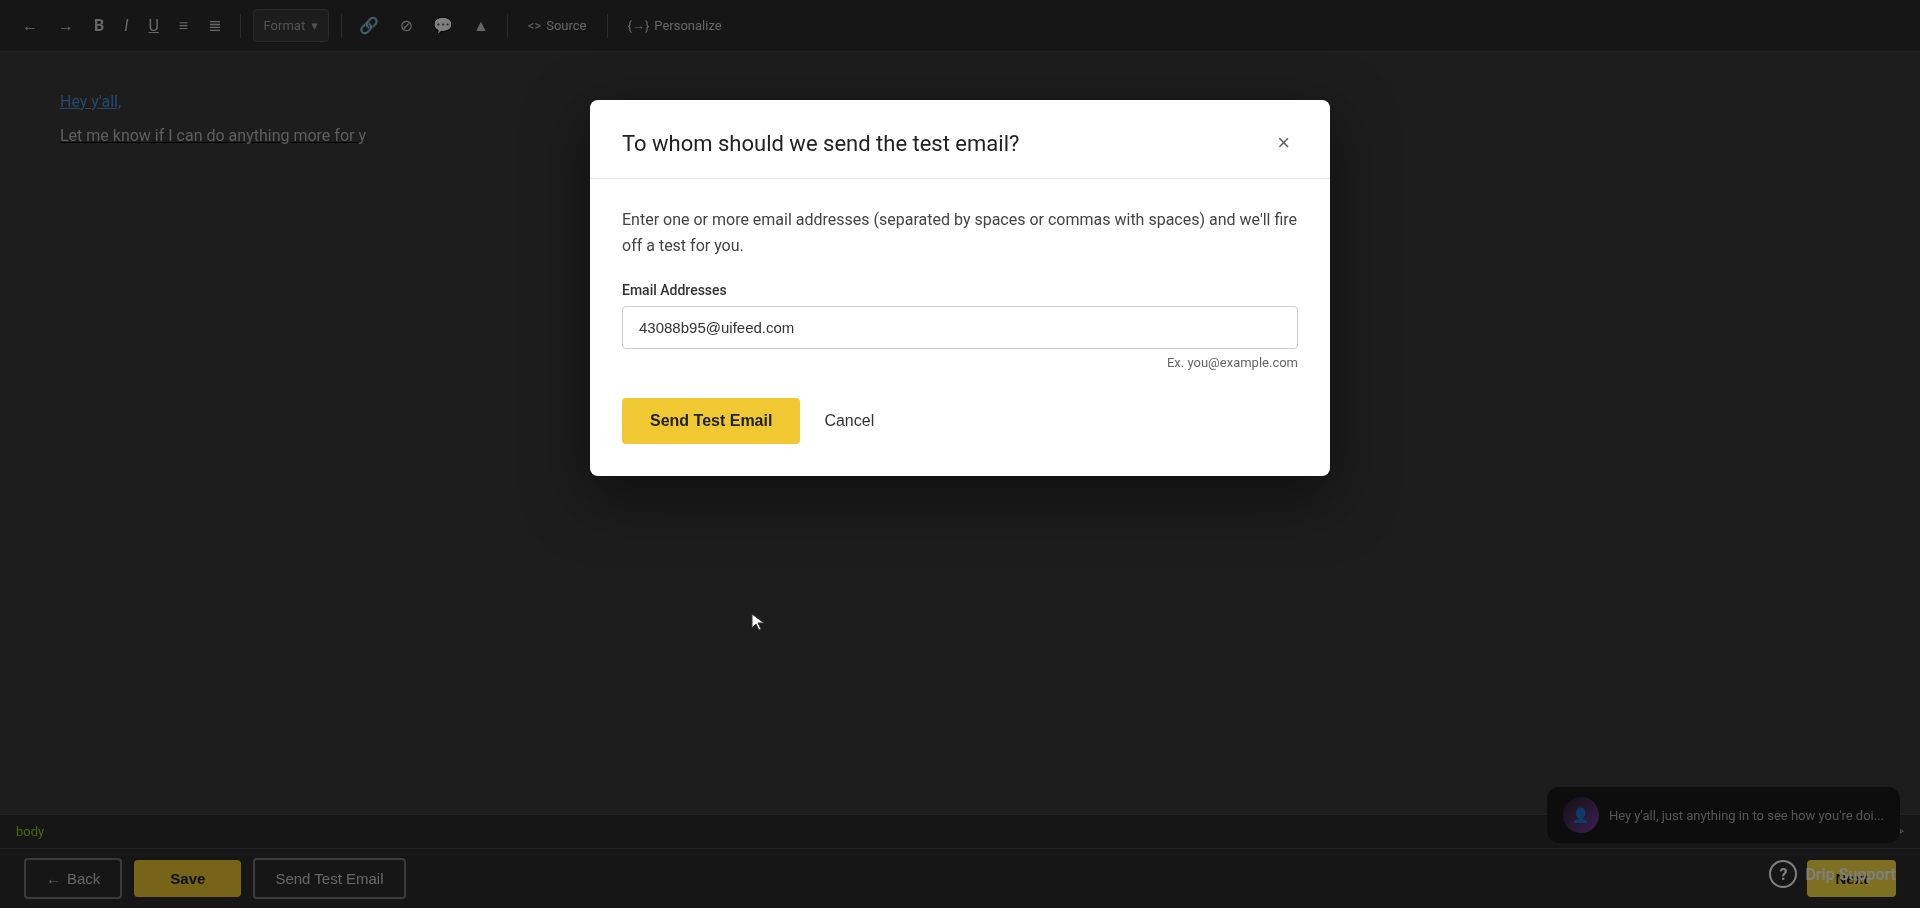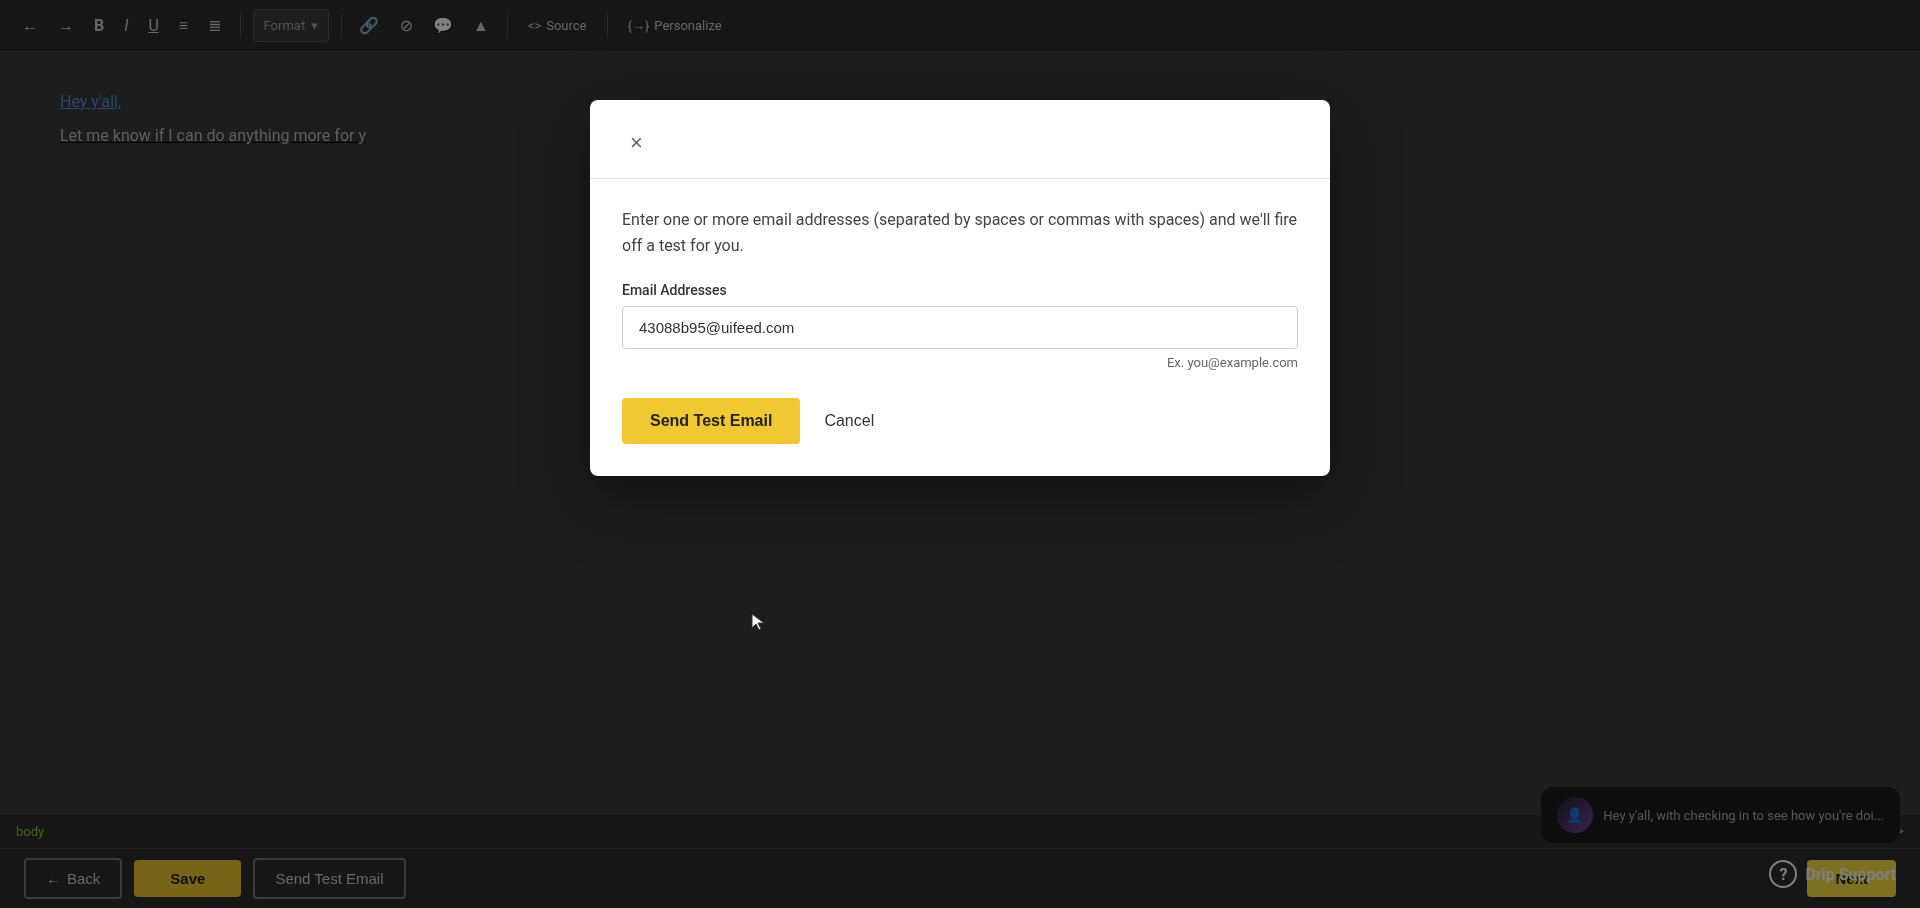--- a/index.html
+++ b/index.html
@@ -384,21 +384,21 @@
 <div class="status-bar">
   <span class="status-text">body</span>
   <div class="status-right">
     <span>Words: 25</span>
     <span class="edit-icon">✏</span>
   </div>
 </div>
 
 <div class="chat-bubble">
   <div class="chat-avatar">👤</div>
-  <span class="chat-text">Hey y'all, with checking in to see how you're doi...</span>
+  <span class="chat-text">Hey y'all, just anything in to see how you're doi...</span>
 </div>
 
 <div class="bottom-bar">
   <div class="bottom-left">
     <button class="btn-back">
       <span>←</span>
       <span>Back</span>
     </button>
     <button class="btn-save">Save</button>
     <button class="btn-send-test">Send Test Email</button>
@@ -409,20 +409,21 @@
 </div>
 
 <div class="drip-support">
   <div class="drip-support-icon">?</div>
   <span>Drip Support</span>
 </div>
 
 <div class="modal-overlay">
   <div class="modal">
     <div class="modal-header">
+      <h2 class="modal-title">To whom should we send the test email?</h2>
       <button class="modal-close">×</button>
     </div>
     <div class="modal-body">
       <p class="modal-description">Enter one or more email addresses (separated by spaces or commas with spaces) and we'll fire off a test for you.</p>
       <label class="form-label">Email Addresses</label>
       <input class="email-input" type="email" value="43088b95@uifeed.com" style="">
       <p class="input-hint">Ex. you@example.com</p>
       <div class="modal-actions">
         <button class="btn-send-test-modal">Send Test Email</button>
         <button class="btn-cancel">Cancel</button>

